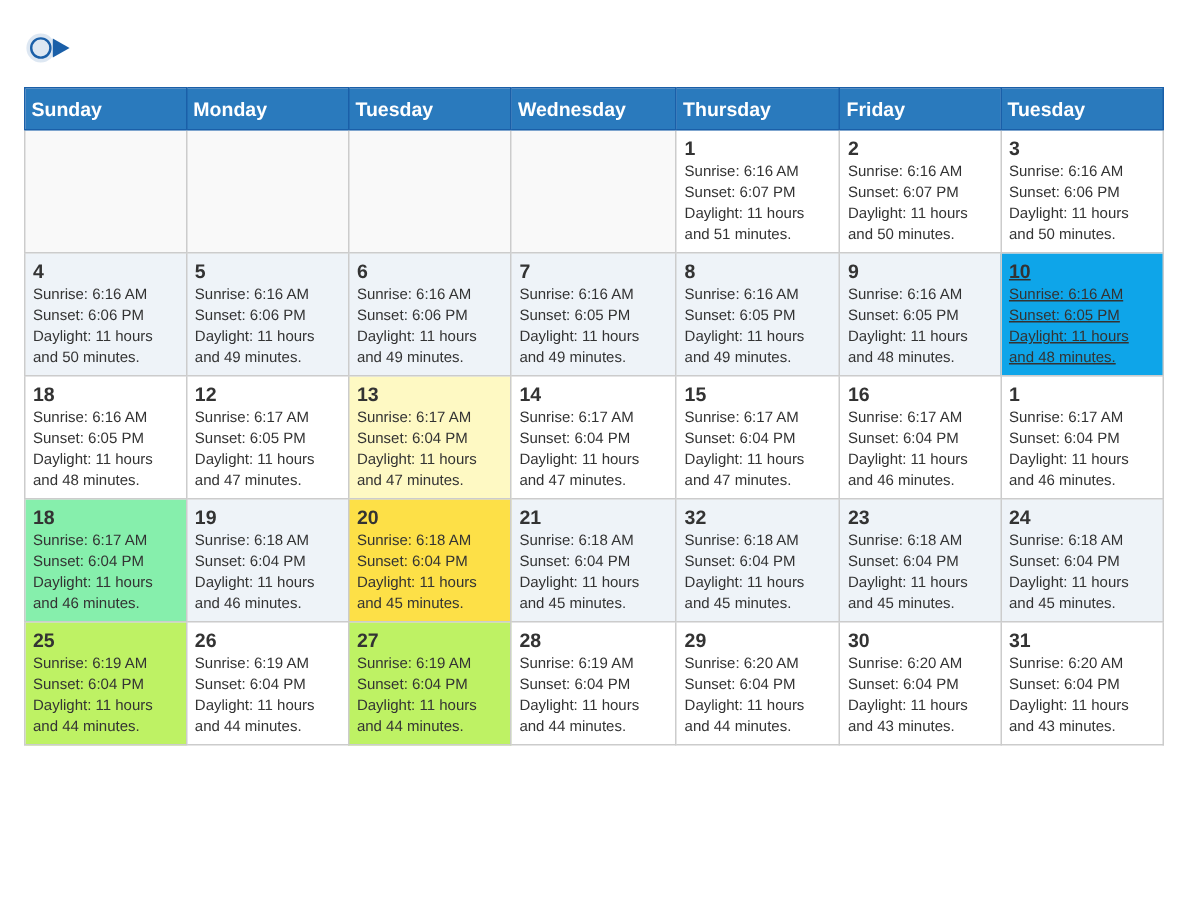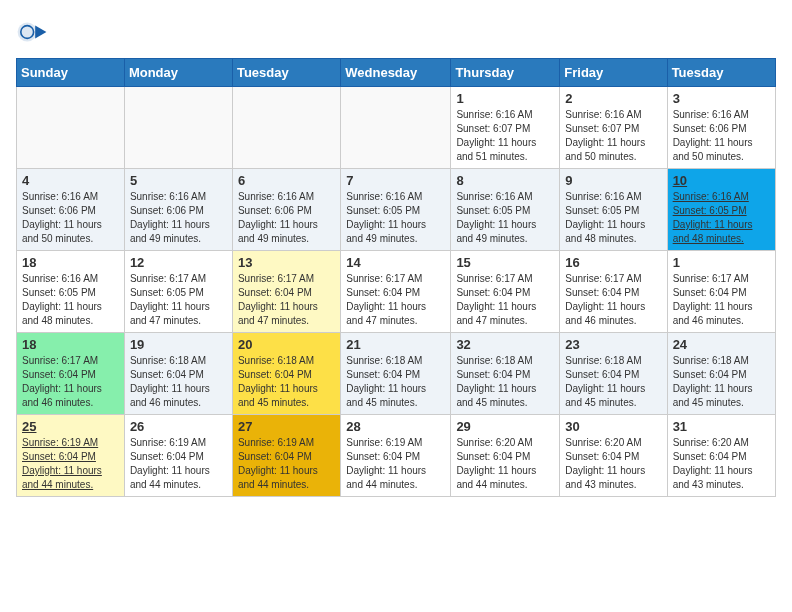--- a/index.html
+++ b/index.html
@@ -298,35 +298,35 @@
         </td>
         <td style="background: rgb(238, 243, 248);">
           <span class="day-number">24</span>
           <div class="day-info" style="white-space: pre-line;">Sunrise: 6:18 AM
 Sunset: 6:04 PM
 Daylight: 11 hours
 and 45 minutes.</div>
         </td>
       </tr>
       <tr style="background: rgb(255, 255, 255);">
-        <td style="background: #fef9c3; text-decoration: underline;">
+        <td style="background: #bef264;">
           <span class="day-number">25</span>
           <div class="day-info" style="white-space: pre-line;">Sunrise: 6:19 AM
 Sunset: 6:04 PM
 Daylight: 11 hours
 and 44 minutes.</div>
         </td>
         <td style="background: rgb(255, 255, 255);">
           <span class="day-number">26</span>
           <div class="day-info" style="white-space: pre-line;">Sunrise: 6:19 AM
 Sunset: 6:04 PM
 Daylight: 11 hours
 and 44 minutes.</div>
         </td>
-        <td style="background: #eab308;">
+        <td style="background: #bef264;">
           <span class="day-number">27</span>
           <div class="day-info" style="white-space: pre-line;">Sunrise: 6:19 AM
 Sunset: 6:04 PM
 Daylight: 11 hours
 and 44 minutes.</div>
         </td>
         <td style="background: rgb(255, 255, 255);">
           <span class="day-number">28</span>
           <div class="day-info" style="white-space: pre-line;">Sunrise: 6:19 AM
 Sunset: 6:04 PM

